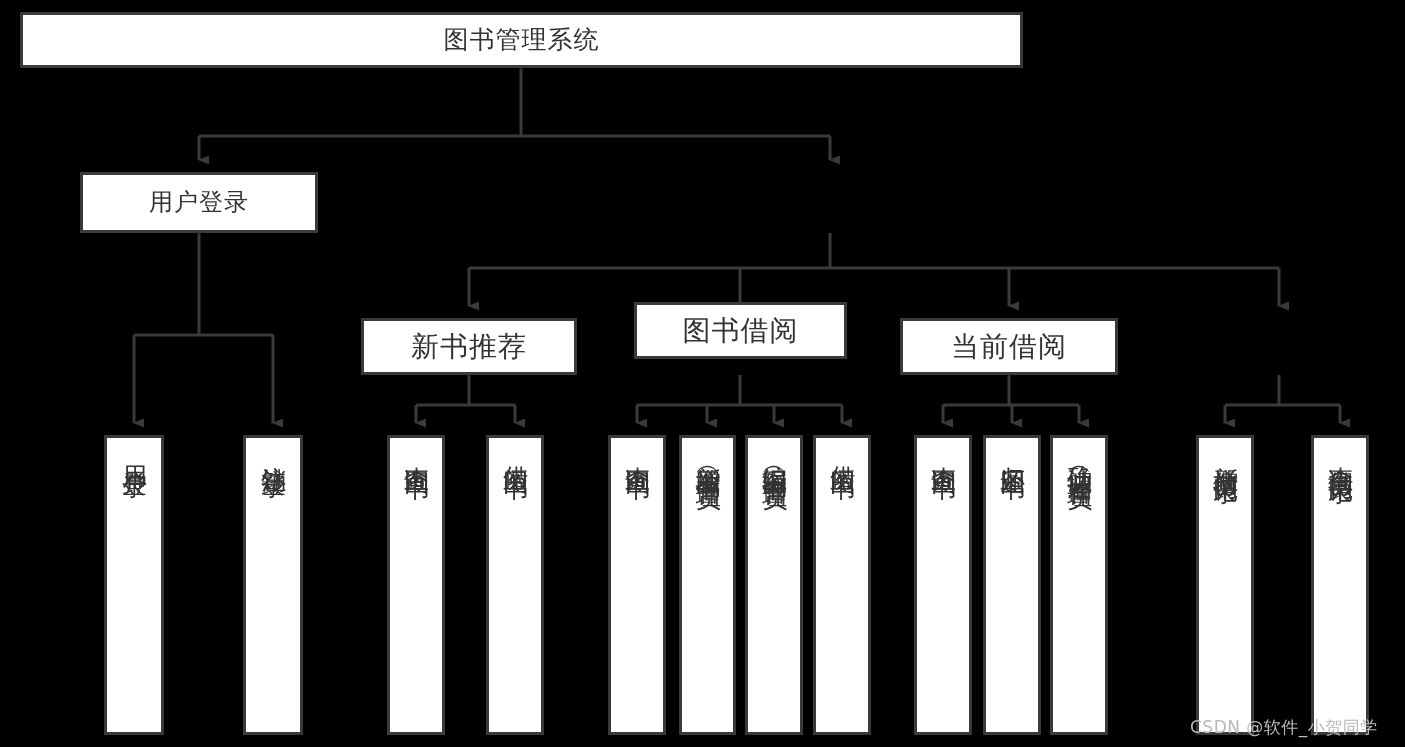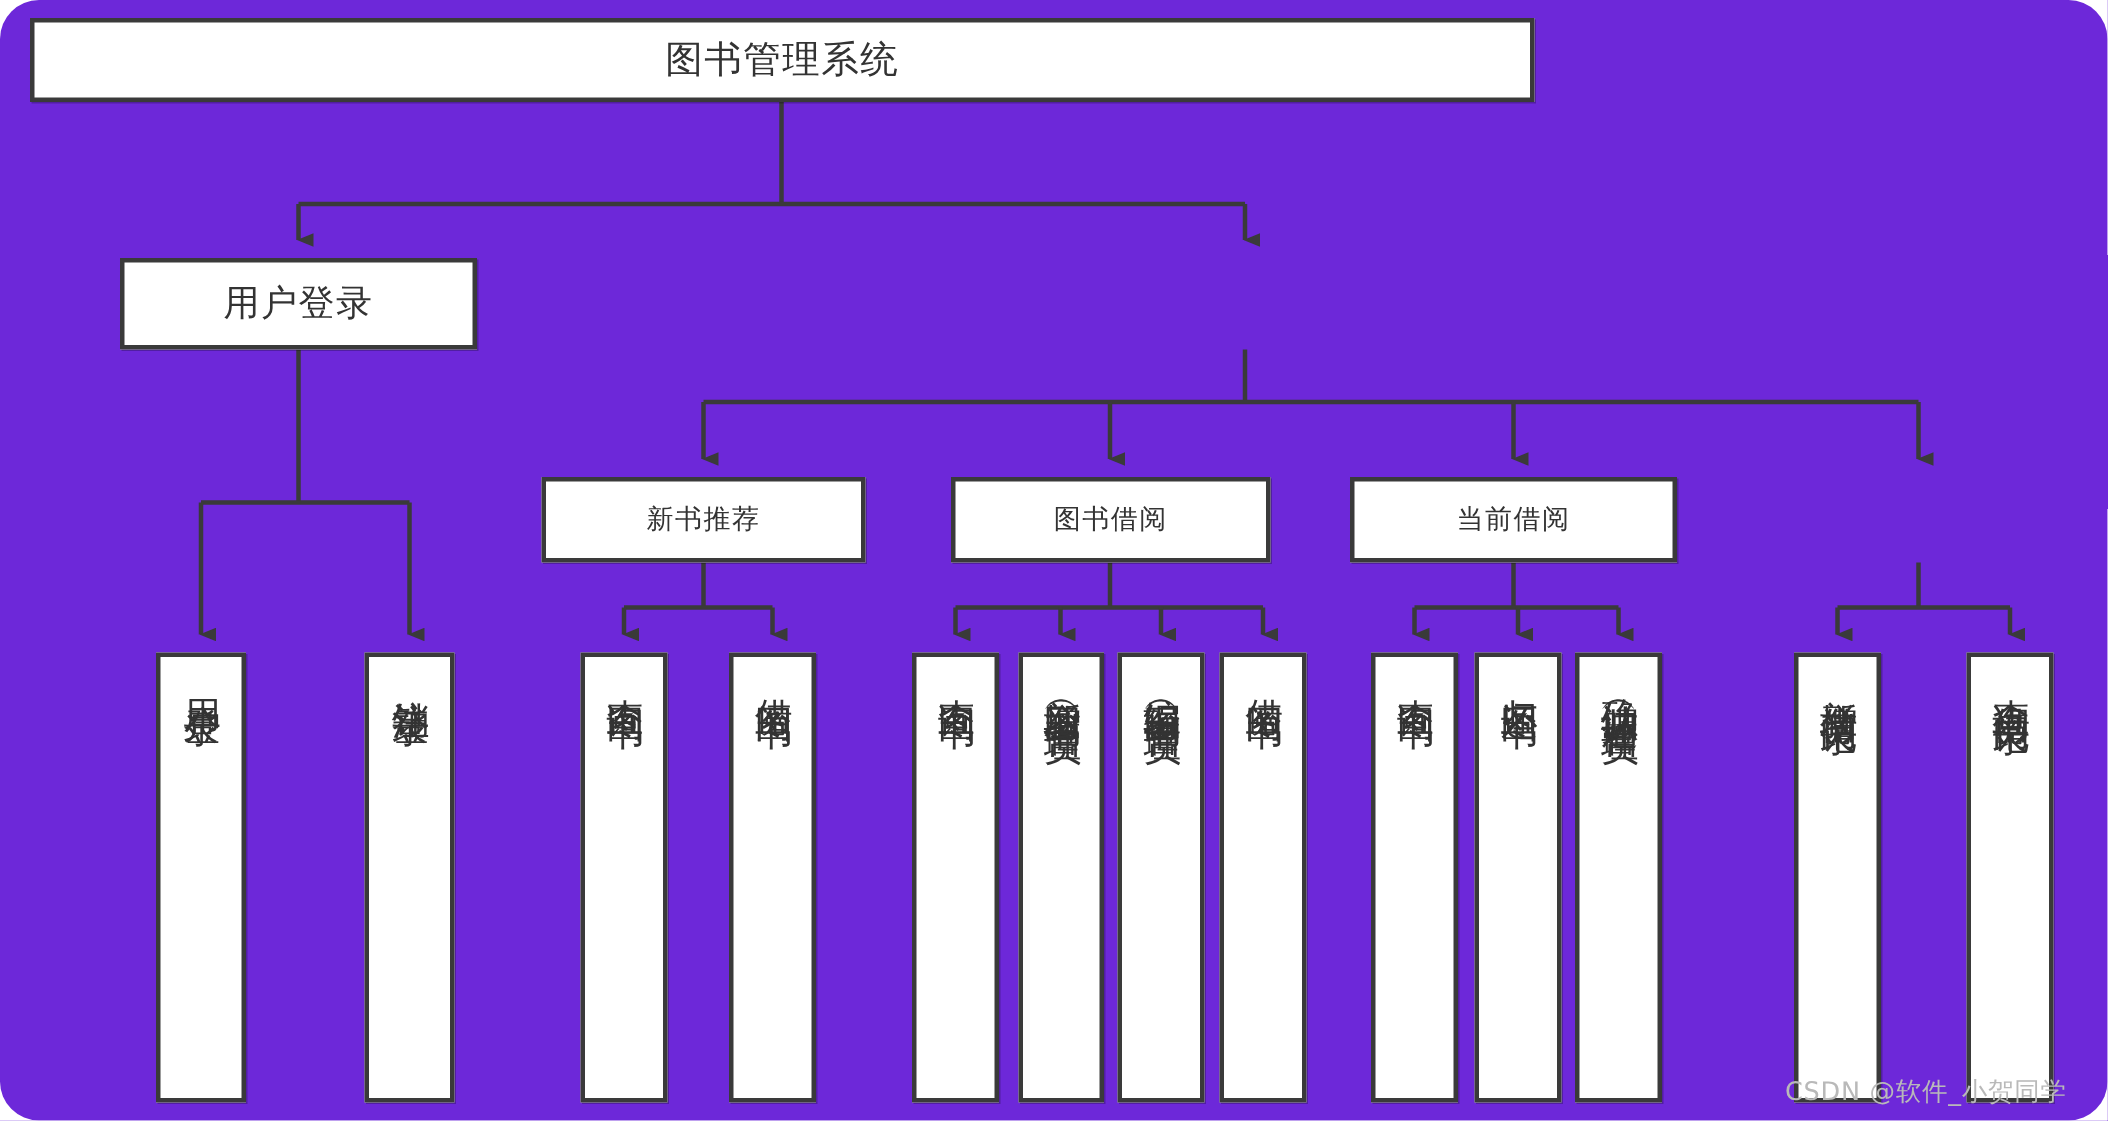--- a/index.html
+++ b/index.html
@@ -8,23 +8,22 @@
     padding: 0;
     background: #ffffff;
   }
   body {
     font-family: "DejaVu Sans", "Liberation Sans", sans-serif;
   }
   #canvas {
     position: relative;
     width: 1405px;
     height: 747px;
-    background: #6d28d9;
+    background: #000000;
     overflow: hidden;
-    border-radius: 26px;
   }
   #edges {
     position: absolute;
     left: 0;
     top: 0;
     width: 1405px;
     height: 747px;
     pointer-events: none;
   }
   .node {
@@ -39,21 +38,21 @@
     box-shadow: 1px 1px 0 rgba(0,0,0,0.25);
   }
   .node .label {
     display: block;
     text-align: center;
     line-height: 1.18;
     letter-spacing: 1px;
   }
   .node.root .label { font-size: 25px; }
   .node.level2 .label { font-size: 24px; }
-  .node.level3 .label { font-size: 18px; }
+  .node.level3 .label { font-size: 28px; }
   .node.leaf {
     align-items: flex-start;
     padding-top: 8px;
   }
   .node.leaf .label {
     writing-mode: vertical-rl;
     text-orientation: upright;
     font-size: 25px;
     line-height: 1.06;
     letter-spacing: 3px;
@@ -127,21 +126,21 @@
     <span class="label">图书管理系统</span>
   </div>
 
   <div class="node level2" style="left:80px; top:172px; width:238px; height:61px;">
     <span class="label">用户登录</span>
   </div>
 
   <div class="node level3" style="left:361px; top:318px; width:216px; height:57px;">
     <span class="label">新书推荐</span>
   </div>
-  <div class="node level3" style="left:634px; top:318px; width:213px; height:57px;">
+  <div class="node level3" style="left:634px; top:302px; width:213px; height:57px;">
     <span class="label">图书借阅</span>
   </div>
   <div class="node level3" style="left:900px; top:318px; width:218px; height:57px;">
     <span class="label">当前借阅</span>
   </div>
 
   <div class="node leaf" style="left:104px; top:435px; width:60px; height:300px;">
     <span class="label">用户登录</span>
   </div>
   <div class="node leaf" style="left:243px; top:435px; width:60px; height:300px;">

